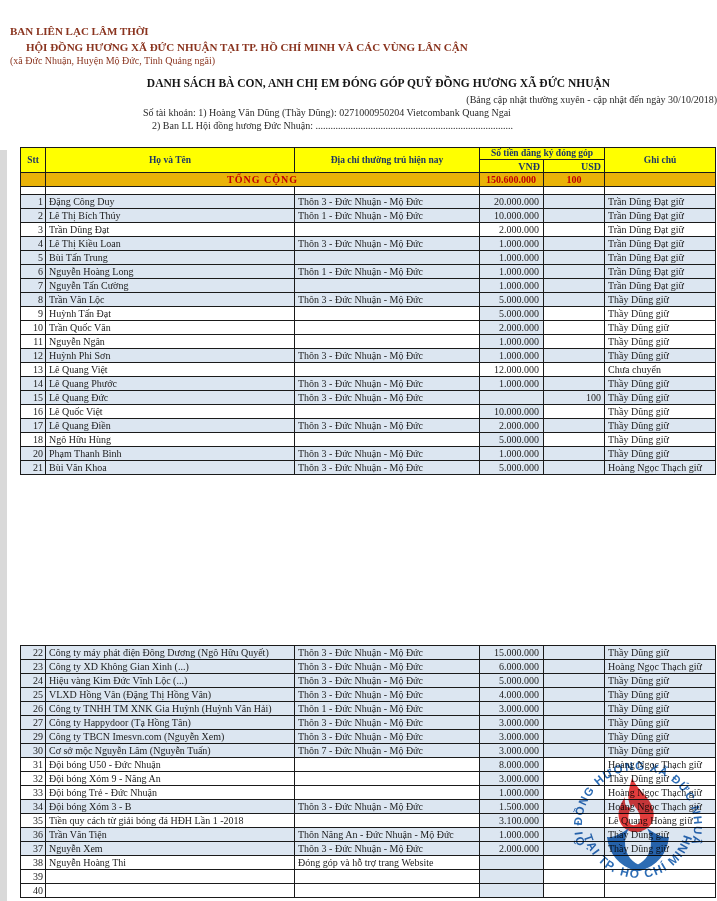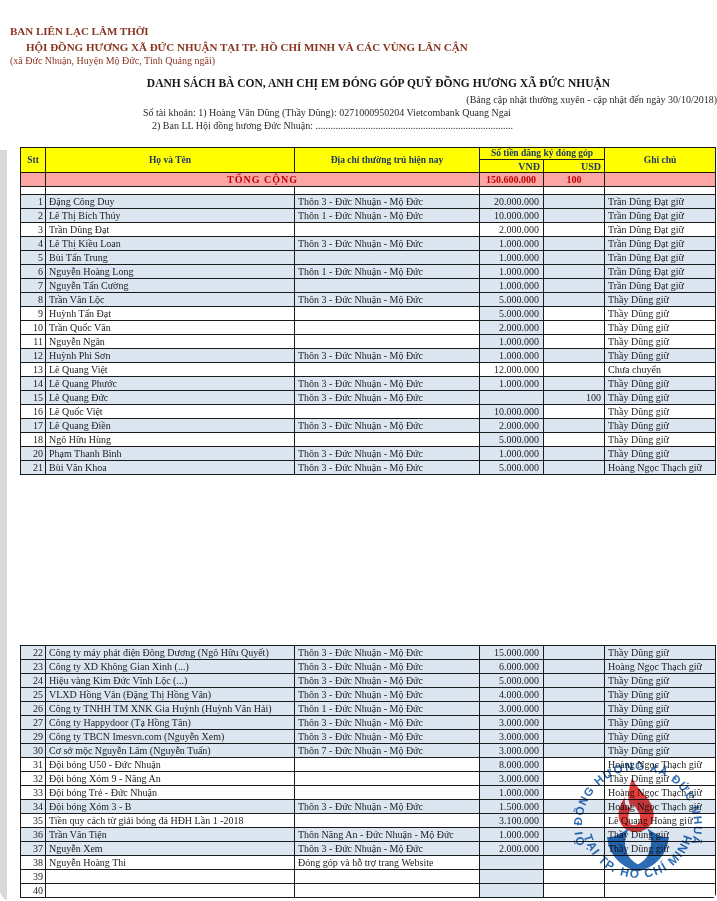--- a/index.html
+++ b/index.html
@@ -1,20 +1,19 @@
 <!DOCTYPE html>
 <html><head>
 <meta charset="utf-8">
 <style>
   html,body { margin:0; padding:0; background:#fff; }
   .page {
     position:relative; width:717px; height:901px; background:#ffffff;
     overflow:hidden; font-family:"Liberation Serif","DejaVu Serif",serif;
     color:#1c1c1c;
-    border-radius:11px;
   }
   .abs { position:absolute; white-space:nowrap; }
   .org-line1 { left:10px; top:25px; font-size:11px; font-weight:bold; color:#8a341f; }
   .org-line2 { left:10px; top:41px; font-size:11px; font-weight:bold; color:#8a341f;margin-left:16px; }
   .org-line3 { left:10px; top:55px; font-size:10px; color:#8a341f; }
   .doc-title { left:40px; right:0; top:77px; text-align:center; font-size:11.5px; font-weight:bold; color:#151515; }
   .doc-subtitle { left:40px; right:0; top:94px; text-align:right; font-size:10px; color:#2a2a2a; }
   .acct1 { left:143px; top:107px; font-size:10px; color:#2a2a2a; }
   .acct2 { left:152px; top:120px; font-size:10px; color:#2a2a2a; }
   .scan-edge { position:absolute; left:0; top:150px; width:7px; height:751px; background:#d9d9d9; }
@@ -23,21 +22,21 @@
   #table1 { top:147px; }
   #table2 { top:645px; }
   td, th {
     border:1px solid #1a1a1a; font-size:10px; line-height:11px;
     padding:0 3px; overflow:hidden; white-space:nowrap; height:13px;
     font-weight:normal; text-align:left; vertical-align:middle;
   }
   thead th { background:#ffff00; color:#1f3864; font-weight:bold; text-align:center; }
   tr.hdr-top th { height:10px; font-size:9.5px; }
   tr.hdr-sub th { height:12px;text-align:right; }
-  tr.total-row td { background:#fca5a5; color:#c00000; font-weight:bold; }
+  tr.total-row td { background:#eab308; color:#c00000; font-weight:bold; }
   tr.total-row td.total-label { text-align:center; letter-spacing:1px; }
   tr.total-row td.col-vnd, tr.total-row td.col-usd { text-align:center; }
   tr.spacer-row td { height:7px; background:#fff; }
   tr.data-row { height:13.4px; }
   td.col-stt { text-align:right; padding-right:2px; }
   td.col-vnd { text-align:right; padding-right:4px; }
   td.col-usd { text-align:right; padding-right:3px; }
   tr.shade-row td { background:#dce6f1; }
   tr.shade-vnd td.col-vnd { background:#dce6f1; }
 

